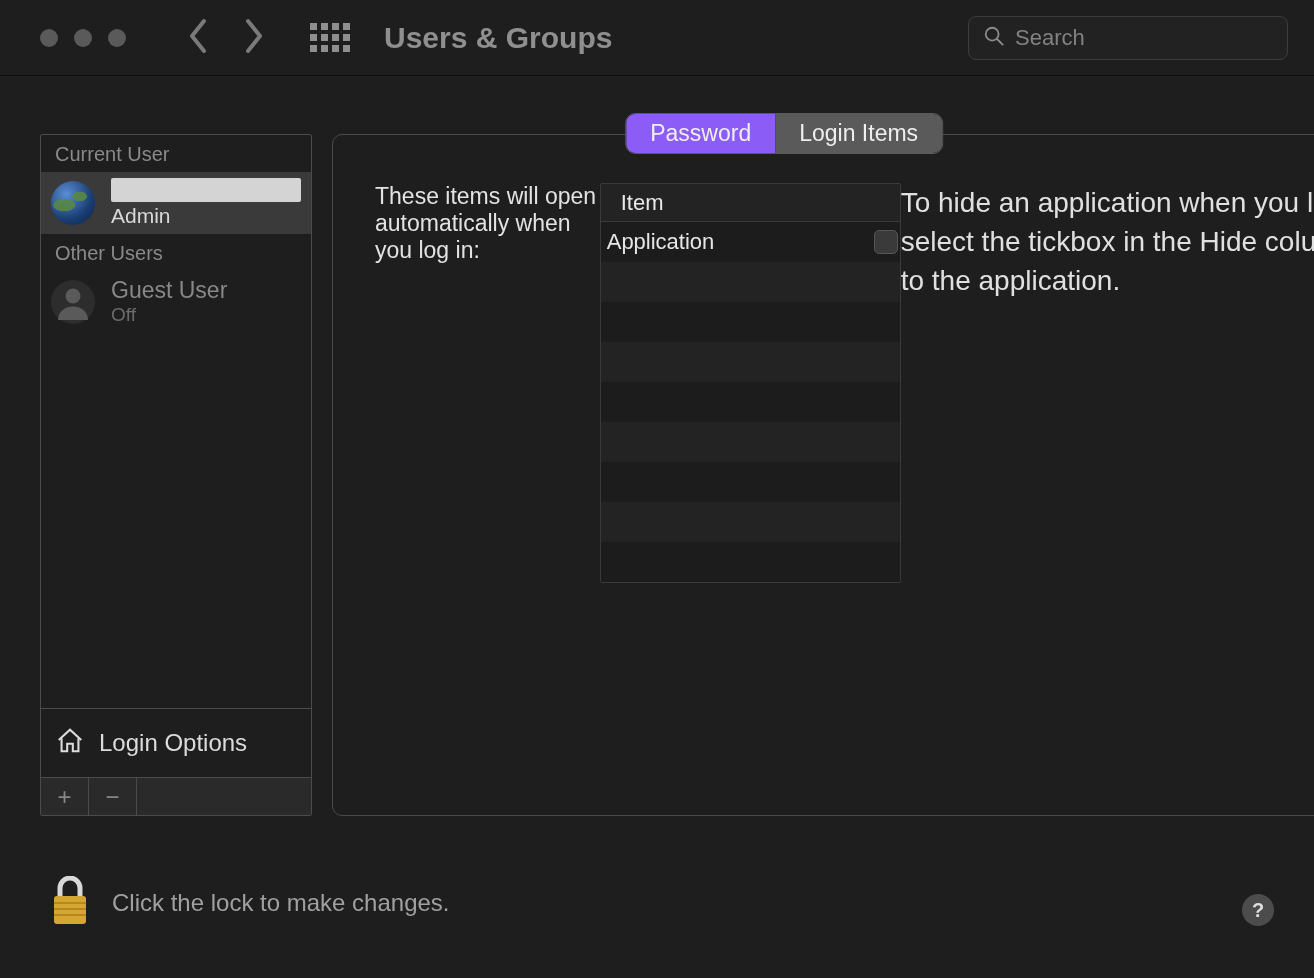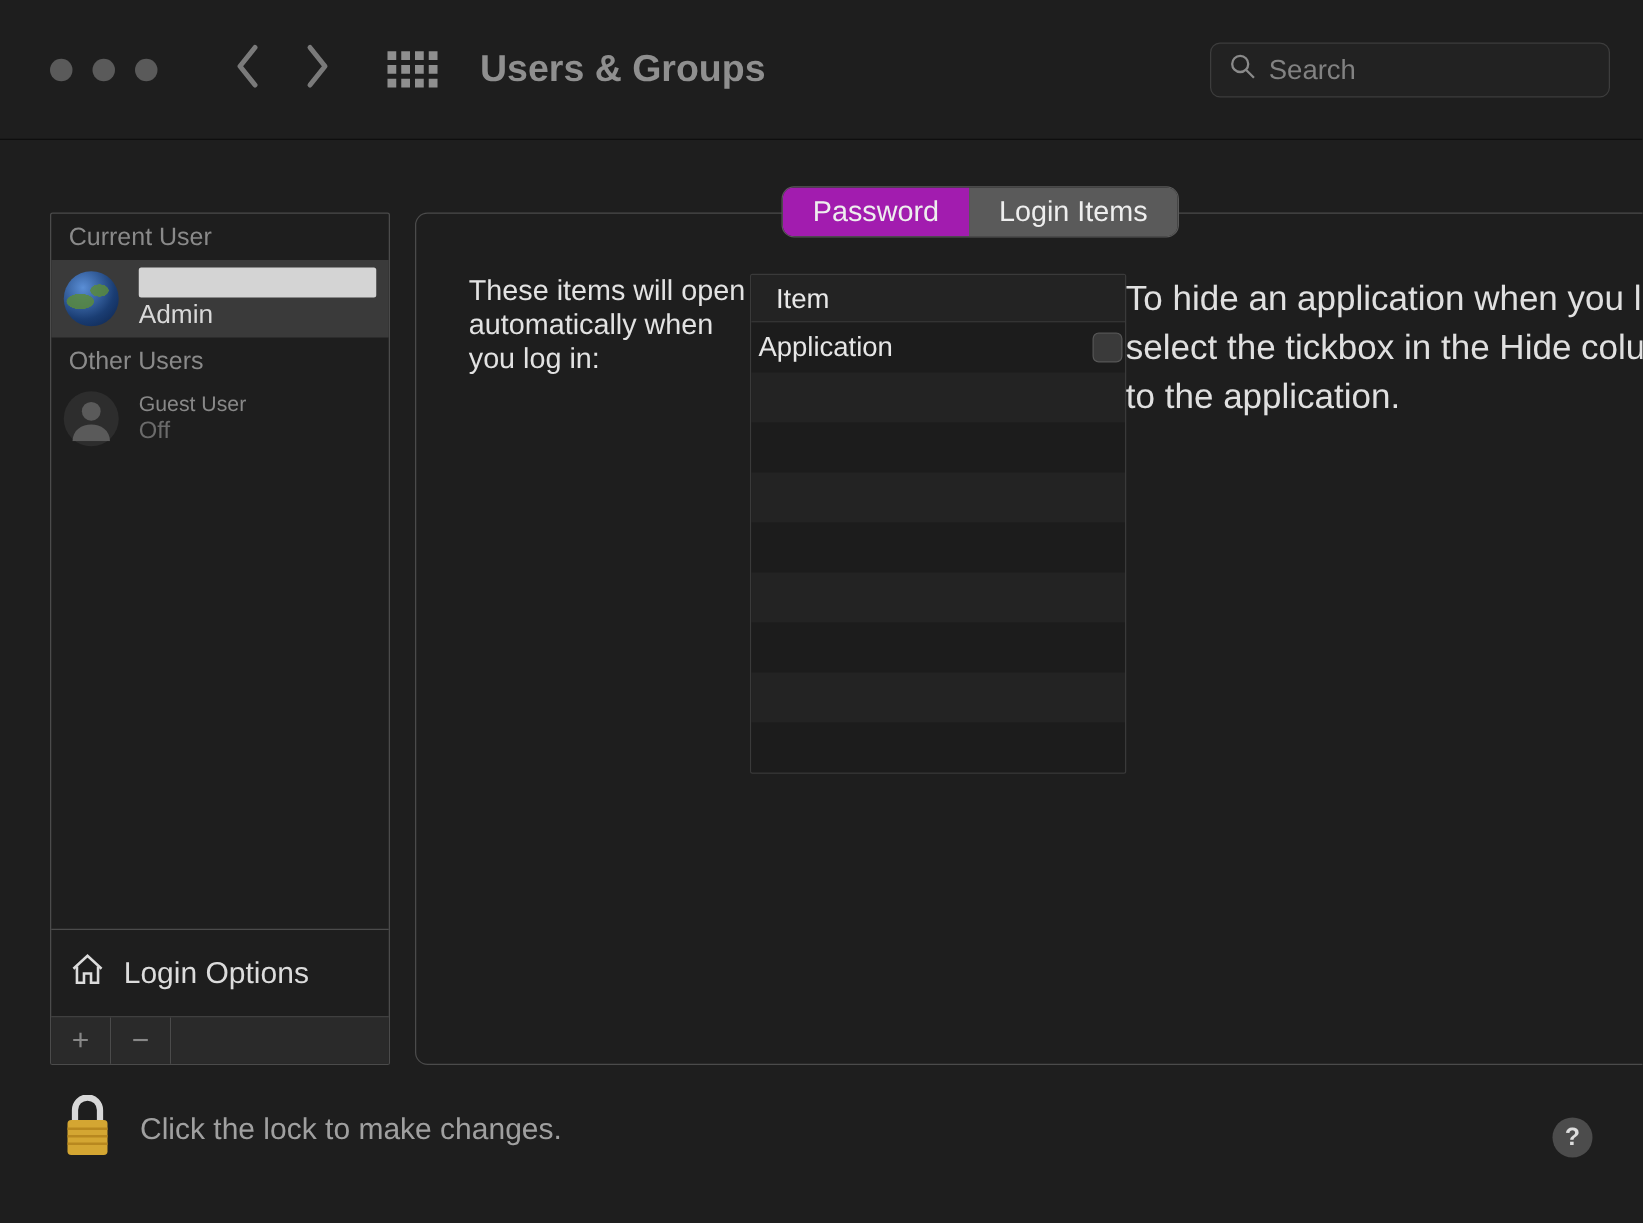--- a/index.html
+++ b/index.html
@@ -5,21 +5,21 @@
   * { box-sizing: border-box; margin: 0; padding: 0; }
   html, body {
     width: 1314px;
     height: 978px;
     background: #1e1e1e;
     font-family: -apple-system, "Helvetica Neue", Arial, sans-serif;
     color: #e5e5e5;
     overflow: hidden;
   }
   .toolbar {
-    height: 112px;
+    height: 76px;
     display: flex;
     align-items: center;
     padding: 0 26px 0 40px;
     background: #1e1e1e;
     border-bottom: 1px solid #0e0e0e;
   }
   .traffic-lights { display: flex; gap: 16px; margin-right: 60px; }
   .tl { width: 18px; height: 18px; border-radius: 50%; background: #5a5a5a; }
   .nav-arrows { display: flex; gap: 32px; margin-right: 44px; color: #7a7a7a; }
   .nav-arrows svg { width: 24px; height: 38px; }
@@ -80,21 +80,21 @@
     background:
       radial-gradient(ellipse 18px 10px at 30% 55%, #5a8a3f 60%, transparent 62%),
       radial-gradient(ellipse 12px 8px at 65% 35%, #5a8a3f 60%, transparent 62%);
     opacity: 0.85;
   }
   .user-text { display: flex; flex-direction: column; }
   .user-name-redacted {
     width: 190px; height: 24px; background: #d4d4d4; margin-bottom: 2px; border-radius:2px;
   }
   .user-role { font-size: 21px; color: #d8d8d8; }
-  .guest-name { font-size: 17px; color: #888; font-weight: 500; }
+  .guest-name { font-size: 23px; color: #888; font-weight: 500; }
   .guest-status { font-size: 19px; color: #6b6b6b; }
   .sidebar-spacer { flex: 1; }
   .login-options {
     border-top: 1px solid #4b4b4b;
     display: flex; align-items: center; gap: 14px;
     padding: 16px 14px;
     margin-top: 30px;
   }
   .login-options svg { width: 30px; height: 30px; stroke: #dcdcdc; stroke-width: 2.2; fill: none; }
   .login-options span { font-size: 24px; color: #dcdcdc; }
@@ -128,21 +128,21 @@
     border: 1px solid #5a5a5a;
     border-radius: 10px;
     overflow: hidden;
     background: #1e1e1e;
     z-index: 5;
   }
   .tab {
     padding: 6px 24px;
     font-size: 23px;
     color: #eee;
-    background: #a21caf;
+    background: #8b5cf6;
     cursor: default;
   }
   .tab.active { background: #5a5a5a; }
   .desc { font-size: 23px; color: #e2e2e2; margin-bottom: 24px; }
 
   .table {
     border: 1px solid #3a3a3a;
     border-radius: 2px;
     overflow: hidden;
     height: 400px;

